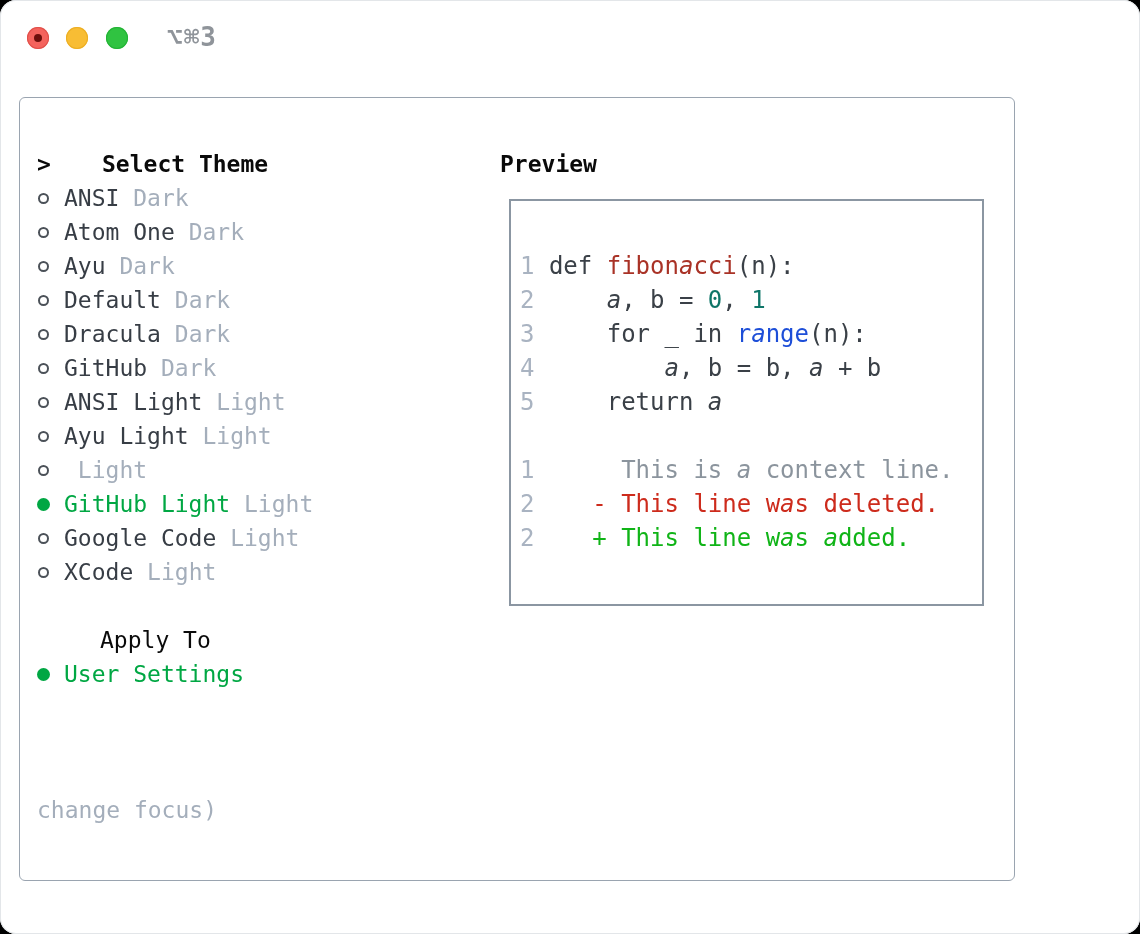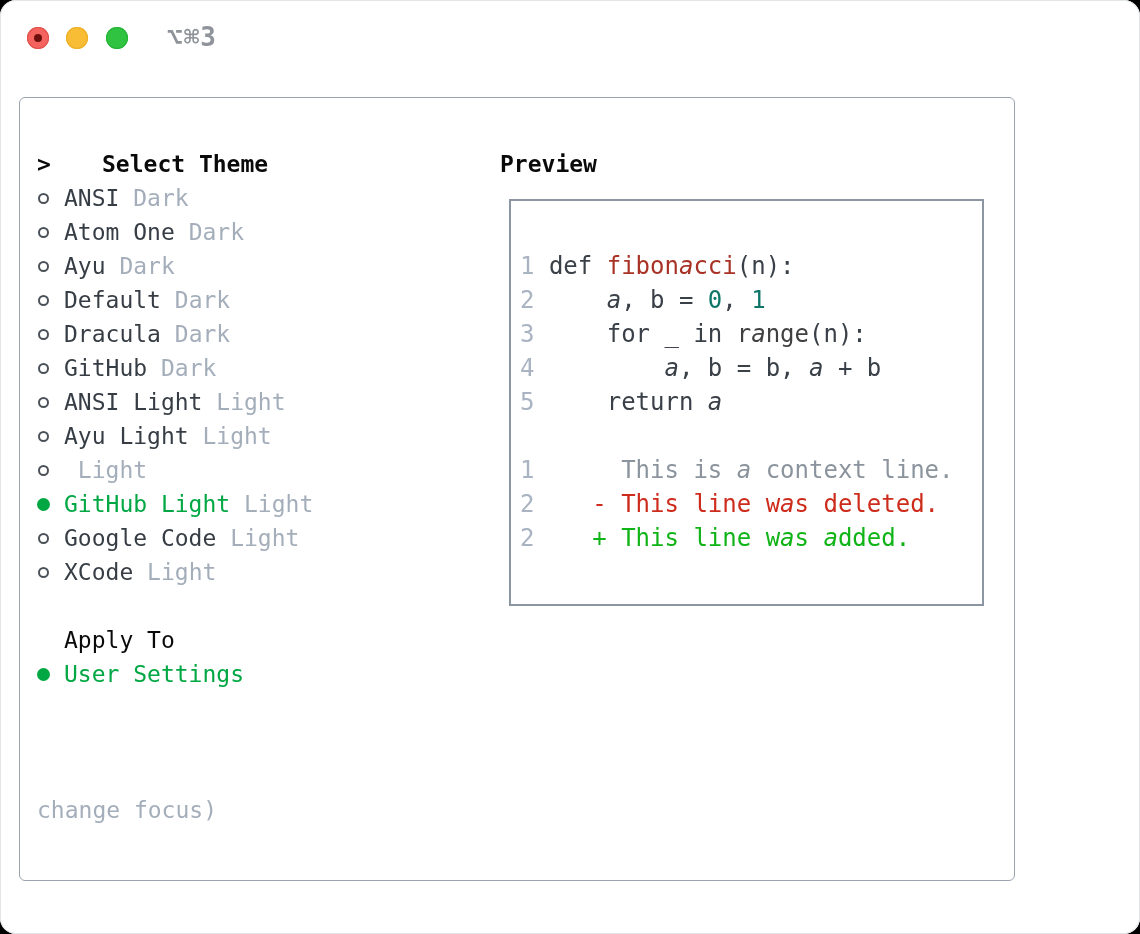--- a/index.html
+++ b/index.html
@@ -22,37 +22,37 @@
          border-radius:6px;background:#fff;}
 
   
   .left{position:absolute;left:17px;top:49px;}
   .row{height:34px;display:flex;align-items:center;font-size:23px;white-space:pre;}
   .mark{width:27px;display:flex;align-items:center;flex:none;}
   .dot{width:11px;height:11px;border:2px solid #4b5158;border-radius:50%;margin-left:1px;box-sizing:border-box;}
   .dot.sel{width:13px;height:13px;border:none;background:#00a743;margin-left:0;}
   .arrowmark{font-size:23px;font-weight:bold;color:#0a0a0a;}
   .hdr1{font-weight:bold;color:#0a0a0a;margin-left:38px;}
-  .hdr2{color:#0a0a0a;}
+  .hdr2{color:#0a0a0a;margin-left:36px;}
   .iname{color:#373d45;}
   .ivar{color:#a4aebb;text-align:right;}
   .itm.selected .iname{color:#00a743;}
   .hint{margin-top:0;color:#a4aebb;font-size:23px;line-height:34px;white-space:pre;}
 
   
   .prev-header{position:absolute;left:480px;top:49px;height:34px;line-height:34px;
                font-size:23px;font-weight:bold;color:#0a0a0a;}
   .prev-box{position:absolute;left:489px;top:101px;width:471px;height:403px;border:2px solid #8b96a2;background:#fff;}
   .code{padding:48px 4px 0 9px;}
   .cl{height:34px;line-height:34px;font-size:24px;white-space:pre;}
   .seg-gutter{color:#a9b3c1;}
   .seg-code{color:#3a4047;}
   .seg-func{color:#a93226;}
   .seg-num{color:#0e7568;}
-  .seg-builtin{color:#404040;margin-top:41px;}
+  .seg-builtin{color:#1d4ed8;margin-top:41px;}
   .seg-context{color:#8b949d;}
   .seg-removed{color:#cd2b1c;}
   .seg-added{color:#10b417;}
   .ia{font-style:oblique 12deg;}
 </style>
 </head>
 <body>
 
 <div class="window">
 

